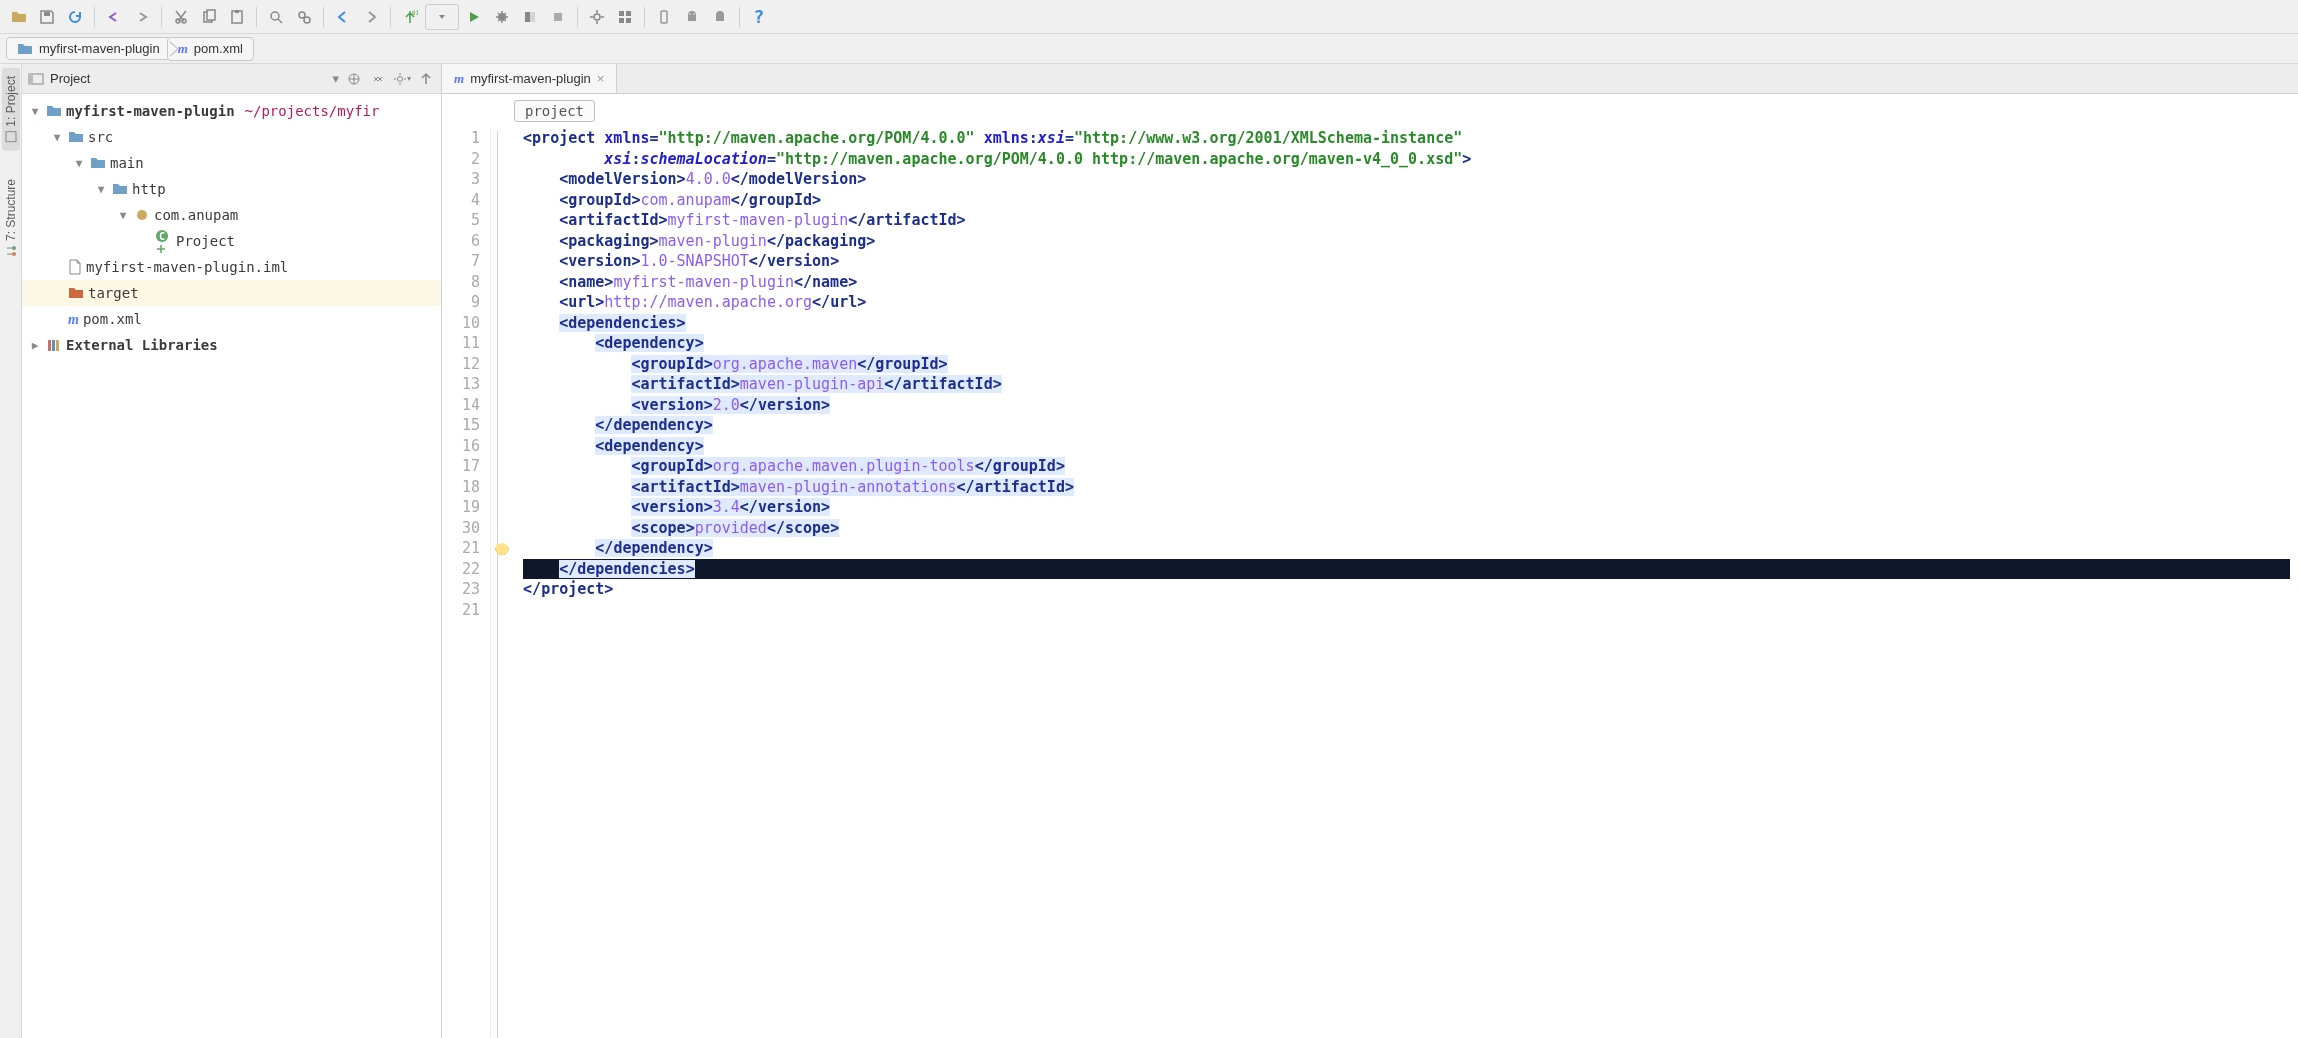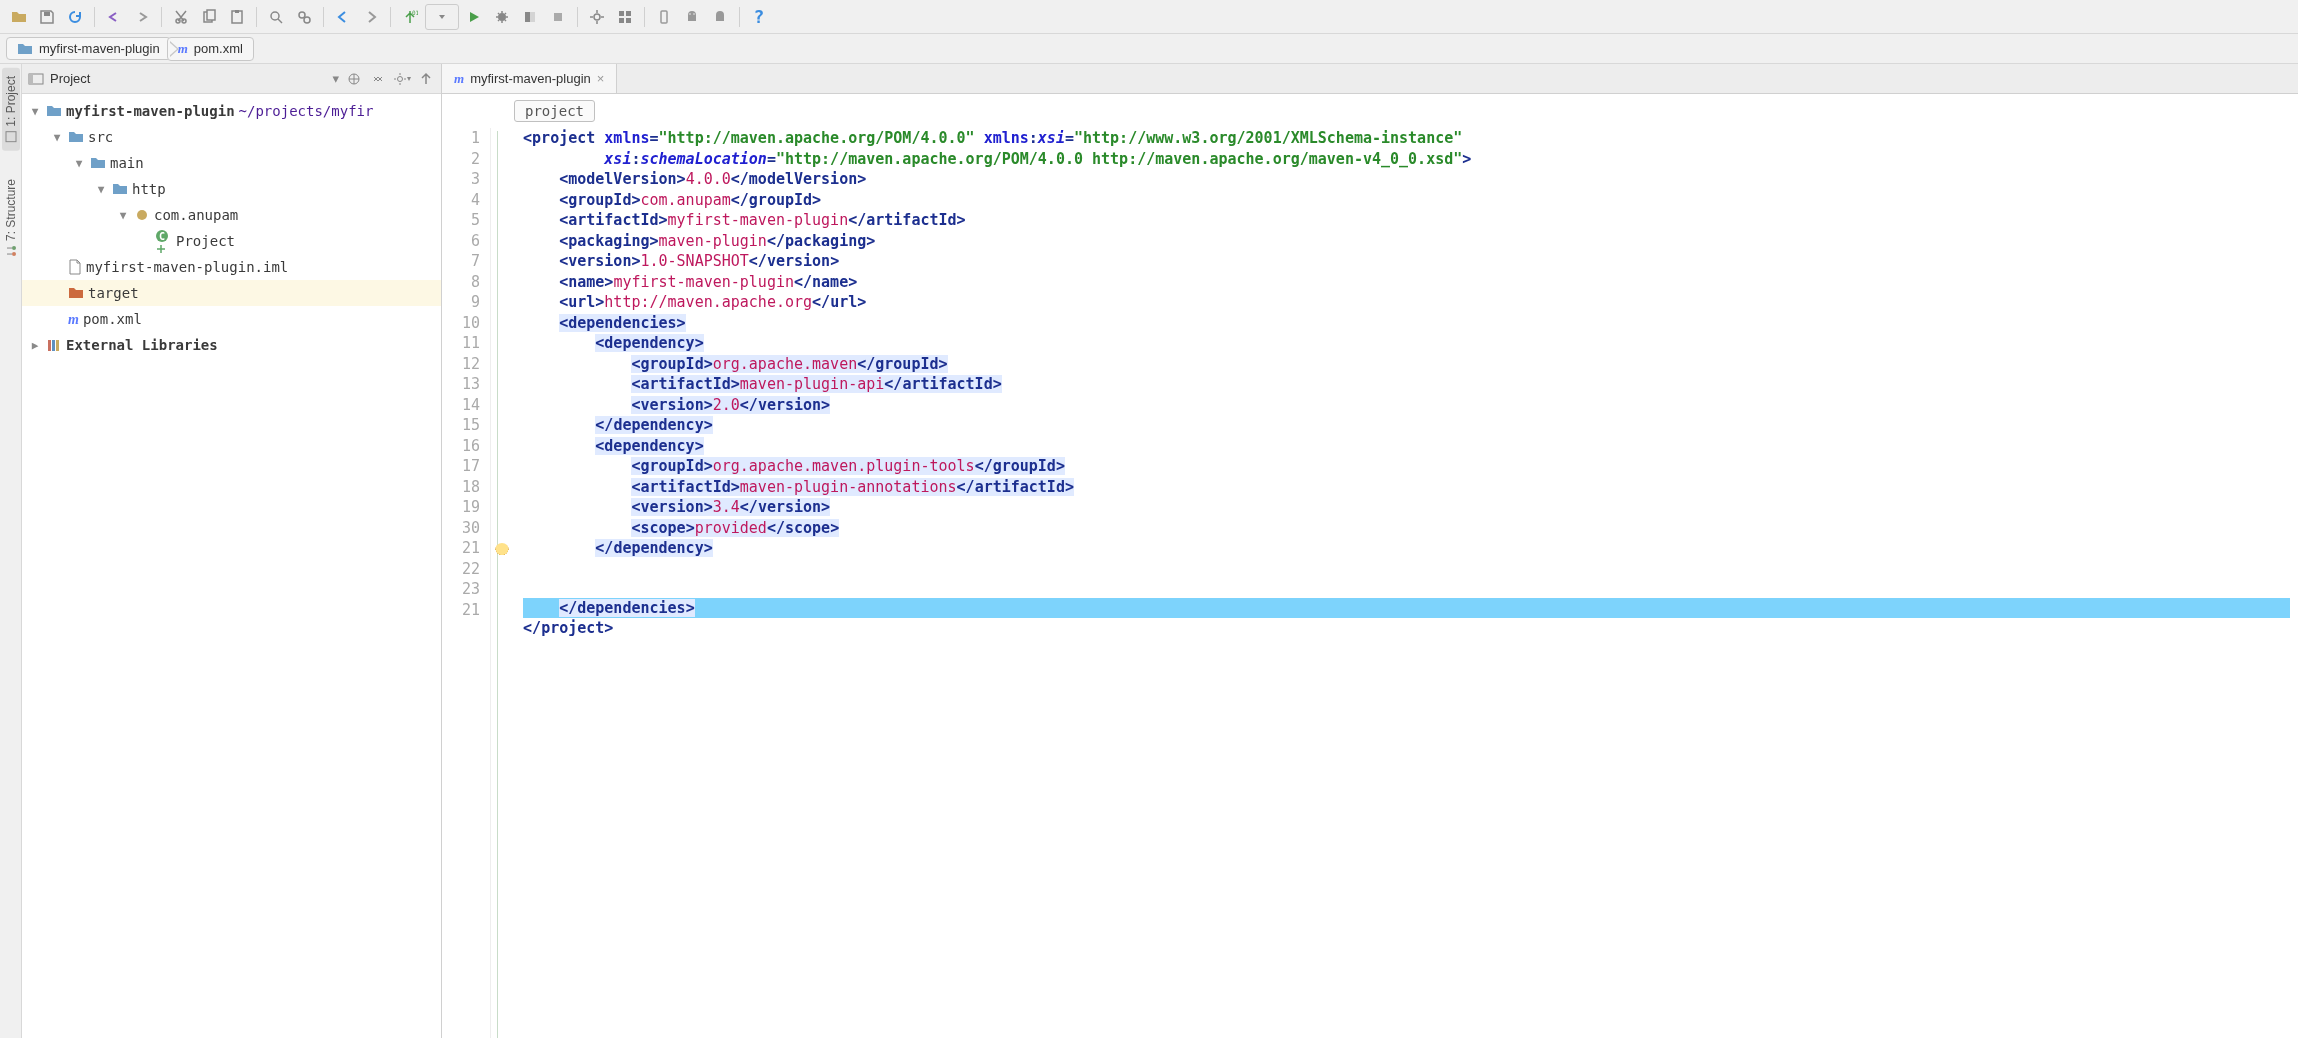--- a/index.html
+++ b/index.html
@@ -107,21 +107,21 @@
 .tree-row {
   display: flex; align-items: center;
   height: 26px; padding-left: 6px;
   white-space: nowrap; gap: 4px;
   cursor: pointer;
 }
 .tree-row.hl { background: #fdf8e4; }
 .tree-chevron { width: 14px; color: #8a8a8a; font-size: 11px; text-align:center; }
 .tree-label { color: #3a3a3a; }
 .tree-label.bold { font-weight: 700; }
-.tree-path { color: #4c1d95; }
+.tree-path { color: #be185d; margin-left: 6px; }
 
 
 .editor-panel { flex: 1; display: flex; flex-direction: column; background: #fff; }
 .editor-tabs {
   height: 30px; background: #ededed;
   display: flex; align-items: center;
   border-bottom: 1px solid #d0d0d0;
 }
 .editor-tab {
   display: flex; align-items: center;
@@ -161,28 +161,28 @@
 }
 .fold-line {
   position: absolute; left: 6px; top: 3px; bottom: 0;
   width: 1px; background: #c8dcc8;
 }
 .code {
   flex: 1; padding: 0 8px;
   white-space: pre; color: #333;
 }
 .code .ln { display: block; height: 20.5px; }
-.code .hl-line { background: #7dd3fc; margin-top: 39px; }
+.code .hl-line { background: #0f172a; }
 
 
 .t-tag { color: #1c2f8f; font-weight: 700; }
 .t-attr { color: #2020d0; font-weight:700; }
 .t-attr2 { color: #2020d0; font-style: italic; font-weight:700;}
 .t-str { color: #2a8a2a; font-weight: 700; }
-.t-text { color: #be185d; }
+.t-text { color: #8b5cf6; }
 .t-br { color: #1c2f8f; font-weight: 700; }
 .sel-block { background: #e0eaff; text-align: center; }
 
 
 svg { display: block; }
 .ic-folder { fill: #c9aa60; }
 .ic-folder-blue { fill: #6fa0c8; }
 .ic-folder-red { fill: #cc6a3e; }
 .ic-m { color: #5a79ff; font-weight: 700; font-style: italic; font-family: serif; }
 

